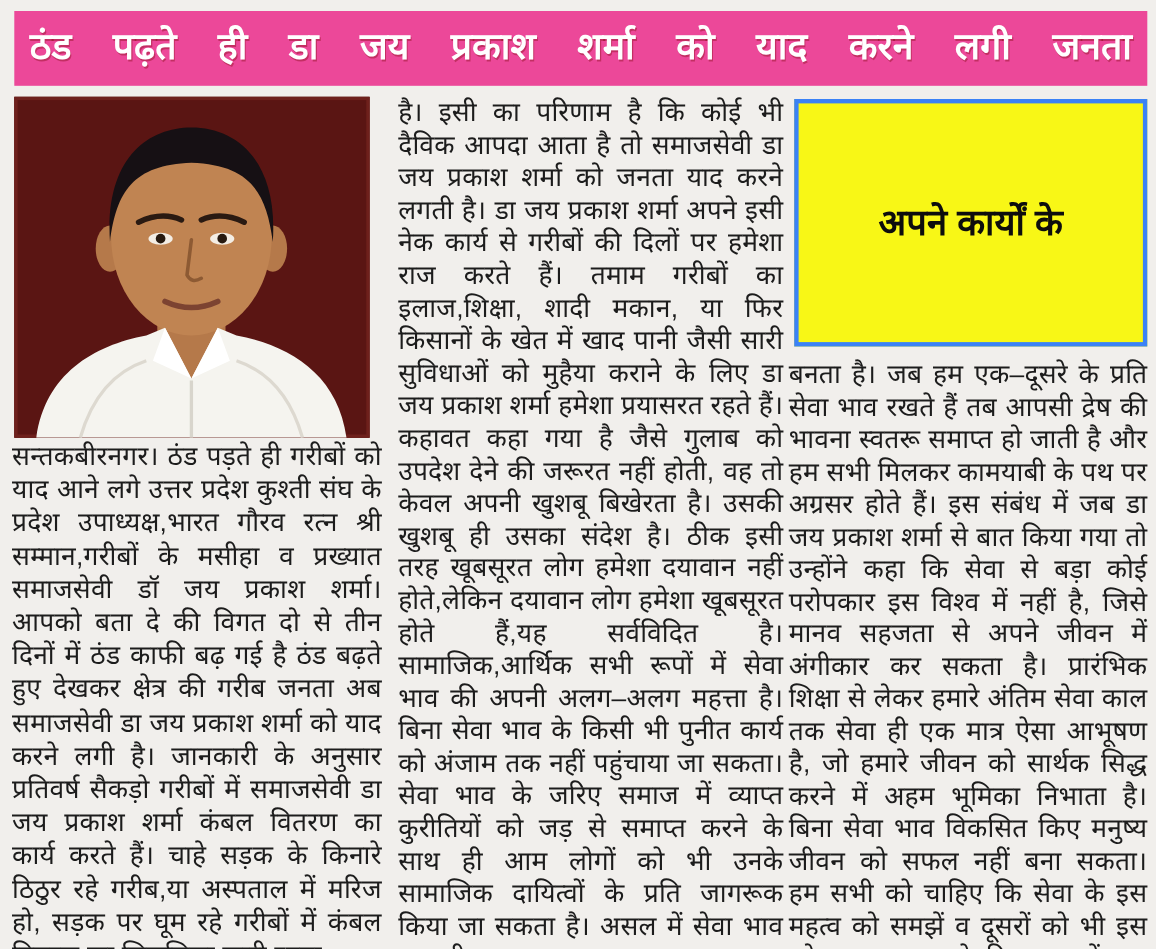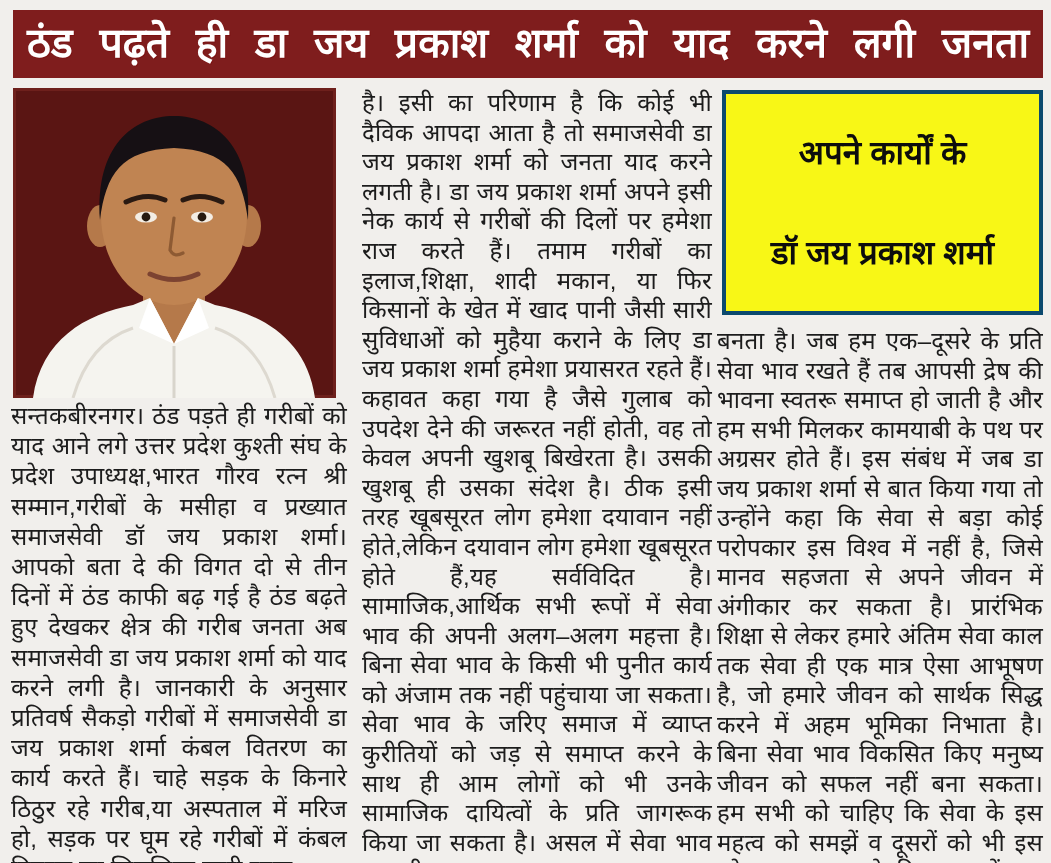--- a/index.html
+++ b/index.html
@@ -4,43 +4,43 @@
 <style>
   * { margin:0; padding:0; box-sizing:border-box; }
   html,body { background:#e8e6e3; }
   body { font-family:"Liberation Sans", sans-serif; }
   .page {
     position:relative; width:1051px; height:863px;
     background:#f1efec; overflow:hidden;
   }
   .headline {
     position:absolute; left:13px; top:10px; width:1030px; height:68px;
-    background:#7f1d1d; color:#ffffff;
-    font-weight:bold; font-size:41px; line-height:66px;
+    background:#ec4899; color:#ffffff;
+    font-weight:bold; font-size:34px; line-height:66px;
     text-align:justify; text-align-last:justify;
     padding:0 14px; white-space:nowrap;
     text-shadow:1px 1px 0 rgba(120,0,0,.35);
   }
   .photo {
     position:absolute; left:13px; top:88px; width:323px; height:310px;
     background:#5a1513;
   }
   .photo svg { display:block; width:100%; height:100%; }
   .body-text {
     position:absolute; color:#1c1c1c;
     font-size:24px; text-align:justify; text-align-last:left;
     letter-spacing:0.2px;
   }
   .col-left  { left:11px;  top:401px; width:336px; height:458px; line-height:30.2px; }
   .col-mid   { left:362px; top:88px;  width:350px; height:770px; line-height:29.6px; }
   .col-right { left:717px; top:326px; width:326px; height:532px; line-height:29.5px; }
   .lead-word { font-weight:normal; }
   .highlight-box {
     position:absolute; left:722px; top:90px; width:321px; height:225px;
-    background:#f8f716; border:4px solid #0c4a6e;
+    background:#f8f716; border:4px solid #3b82f6;
     display:flex; flex-direction:column; justify-content:space-around;
     align-items:center; padding:8px 6px;
   }
   .highlight-box .hl-line {
     color:#0d0d0d; font-weight:bold; font-size:33px; line-height:1;
     white-space:nowrap;
   }
 </style>
 </head>
 <body>
@@ -87,18 +87,17 @@
   </div>
 
   <div class="body-text col-left">
     <span class="lead-word">सन्तकबीरनगर।</span><span> ठंड पड़ते ही गरीबों को याद आने लगे उत्तर प्रदेश कुश्ती संघ के प्रदेश उपाध्यक्ष,भारत गौरव रत्न श्री सम्मान,गरीबों के मसीहा व प्रख्यात समाजसेवी डॉ जय प्रकाश शर्मा। आपको बता दे की विगत दो से तीन दिनों में ठंड काफी बढ़ गई है ठंड बढ़ते हुए देखकर क्षेत्र की गरीब जनता अब समाजसेवी डा जय प्रकाश शर्मा को याद करने लगी है। जानकारी के अनुसार प्रतिवर्ष सैकड़ो गरीबों में समाजसेवी डा जय प्रकाश शर्मा कंबल वितरण का कार्य करते हैं। चाहे सड़क के किनारे ठिठुर रहे गरीब,या अस्पताल में मरिज हो, सड़क पर घूम रहे गरीबों में कंबल वितरण का सिलसिला जारी रहता</span>
   </div>
 
   <div class="body-text col-mid">है। इसी का परिणाम है कि कोई भी दैविक आपदा आता है तो समाजसेवी डा जय प्रकाश शर्मा को जनता याद करने लगती है। डा जय प्रकाश शर्मा अपने इसी नेक कार्य से गरीबों की दिलों पर हमेशा राज करते हैं। तमाम गरीबों का इलाज,शिक्षा, शादी मकान, या फिर किसानों के खेत में खाद पानी जैसी सारी सुविधाओं को मुहैया कराने के लिए डा जय प्रकाश शर्मा हमेशा प्रयासरत रहते हैं। कहावत कहा गया है जैसे गुलाब को उपदेश देने की जरूरत नहीं होती, वह तो केवल अपनी खुशबू बिखेरता है। उसकी खुशबू ही उसका संदेश है। ठीक इसी तरह खूबसूरत लोग हमेशा दयावान नहीं होते,लेकिन दयावान लोग हमेशा खूबसूरत होते हैं,यह सर्वविदित है। सामाजिक,आर्थिक सभी रूपों में सेवा भाव की अपनी अलग–अलग महत्ता है। बिना सेवा भाव के किसी भी पुनीत कार्य को अंजाम तक नहीं पहुंचाया जा सकता। सेवा भाव के जरिए समाज में व्याप्त कुरीतियों को जड़ से समाप्त करने के साथ ही आम लोगों को भी उनके सामाजिक दायित्वों के प्रति जागरूक किया जा सकता है। असल में सेवा भाव आपसी सद्भाव का वाहक</div>
 
   <div class="highlight-box">
     <span class="hl-line">अपने कार्यों के</span>
-    <span class="hl-line">डॉ जय प्रकाश शर्मा</span>
   </div>
 
   <div class="body-text col-right">बनता है। जब हम एक–दूसरे के प्रति सेवा भाव रखते हैं तब आपसी द्रेष की भावना स्वतरू समाप्त हो जाती है और हम सभी मिलकर कामयाबी के पथ पर अग्रसर होते हैं। इस संबंध में जब डा जय प्रकाश शर्मा से बात किया गया तो उन्होंने कहा कि सेवा से बड़ा कोई परोपकार इस विश्व में नहीं है, जिसे मानव सहजता से अपने जीवन में अंगीकार कर सकता है। प्रारंभिक शिक्षा से लेकर हमारे अंतिम सेवा काल तक सेवा ही एक मात्र ऐसा आभूषण है, जो हमारे जीवन को सार्थक सिद्ध करने में अहम भूमिका निभाता है। बिना सेवा भाव विकसित किए मनुष्य जीवन को सफल नहीं बना सकता। हम सभी को चाहिए कि सेवा के इस महत्व को समझें व दूसरों को भी इस ओर जागरूक करने की पहल करें।</div>
 
 </div>
 
 </body></html>

